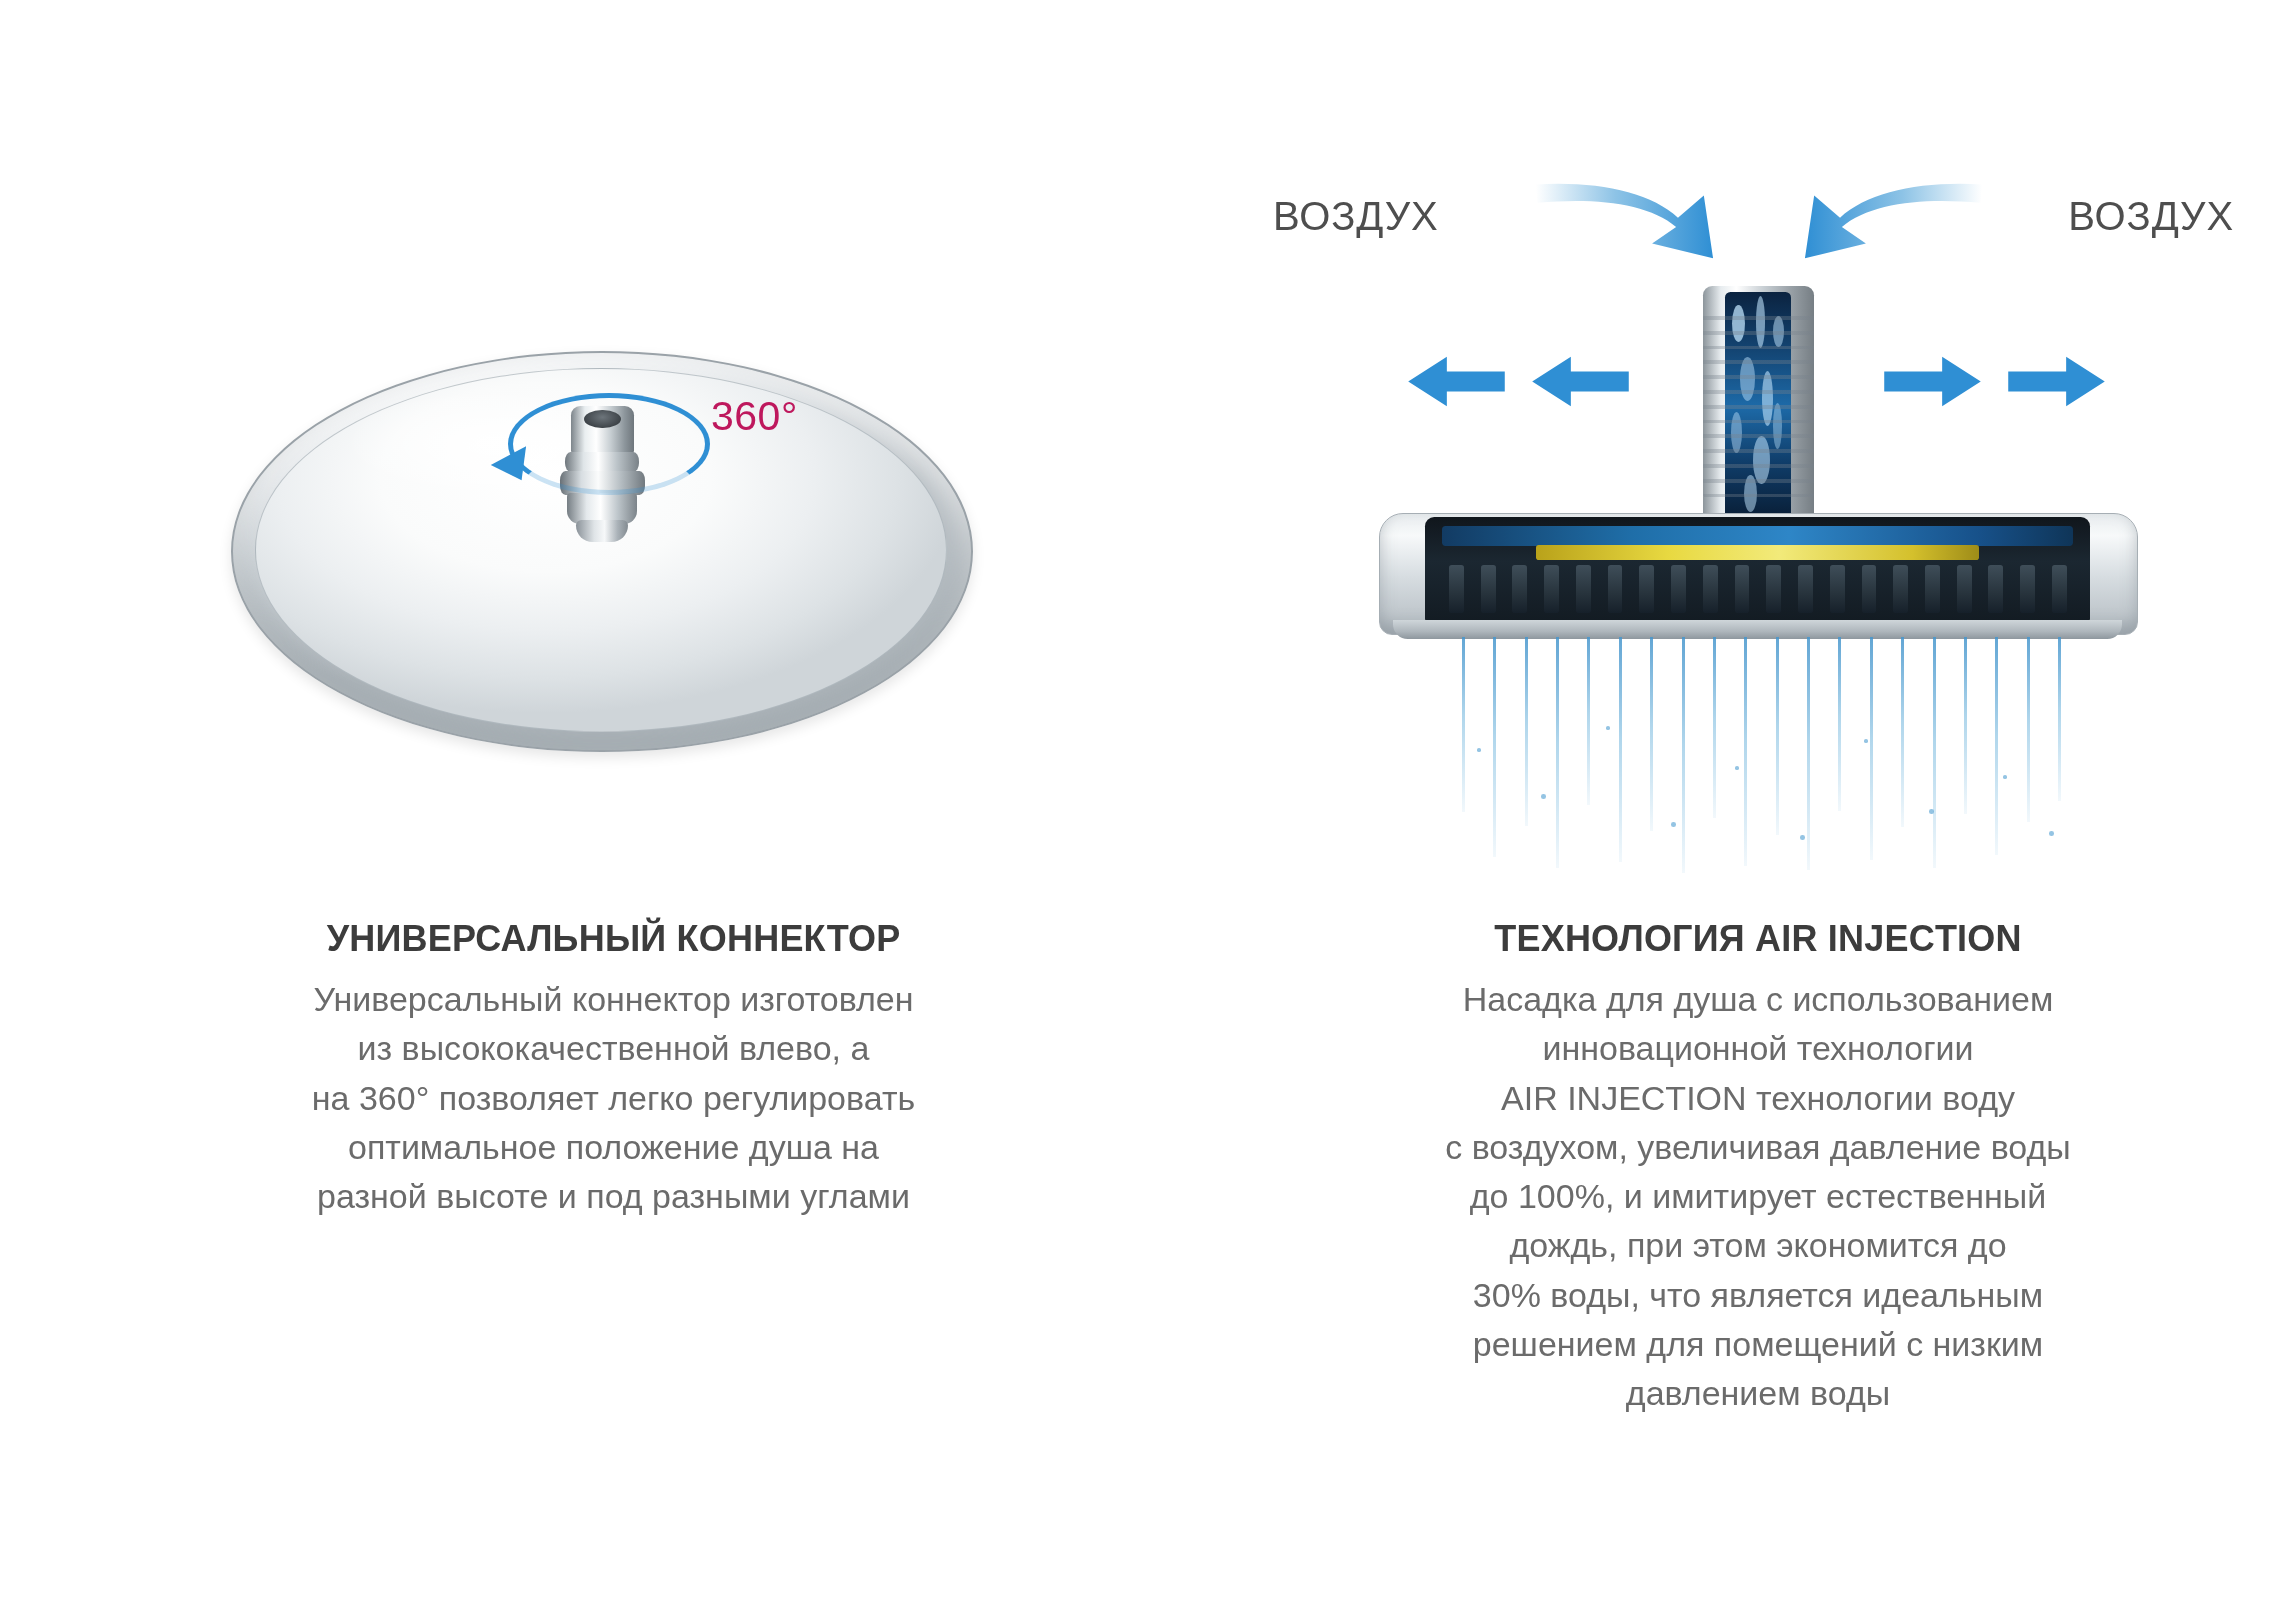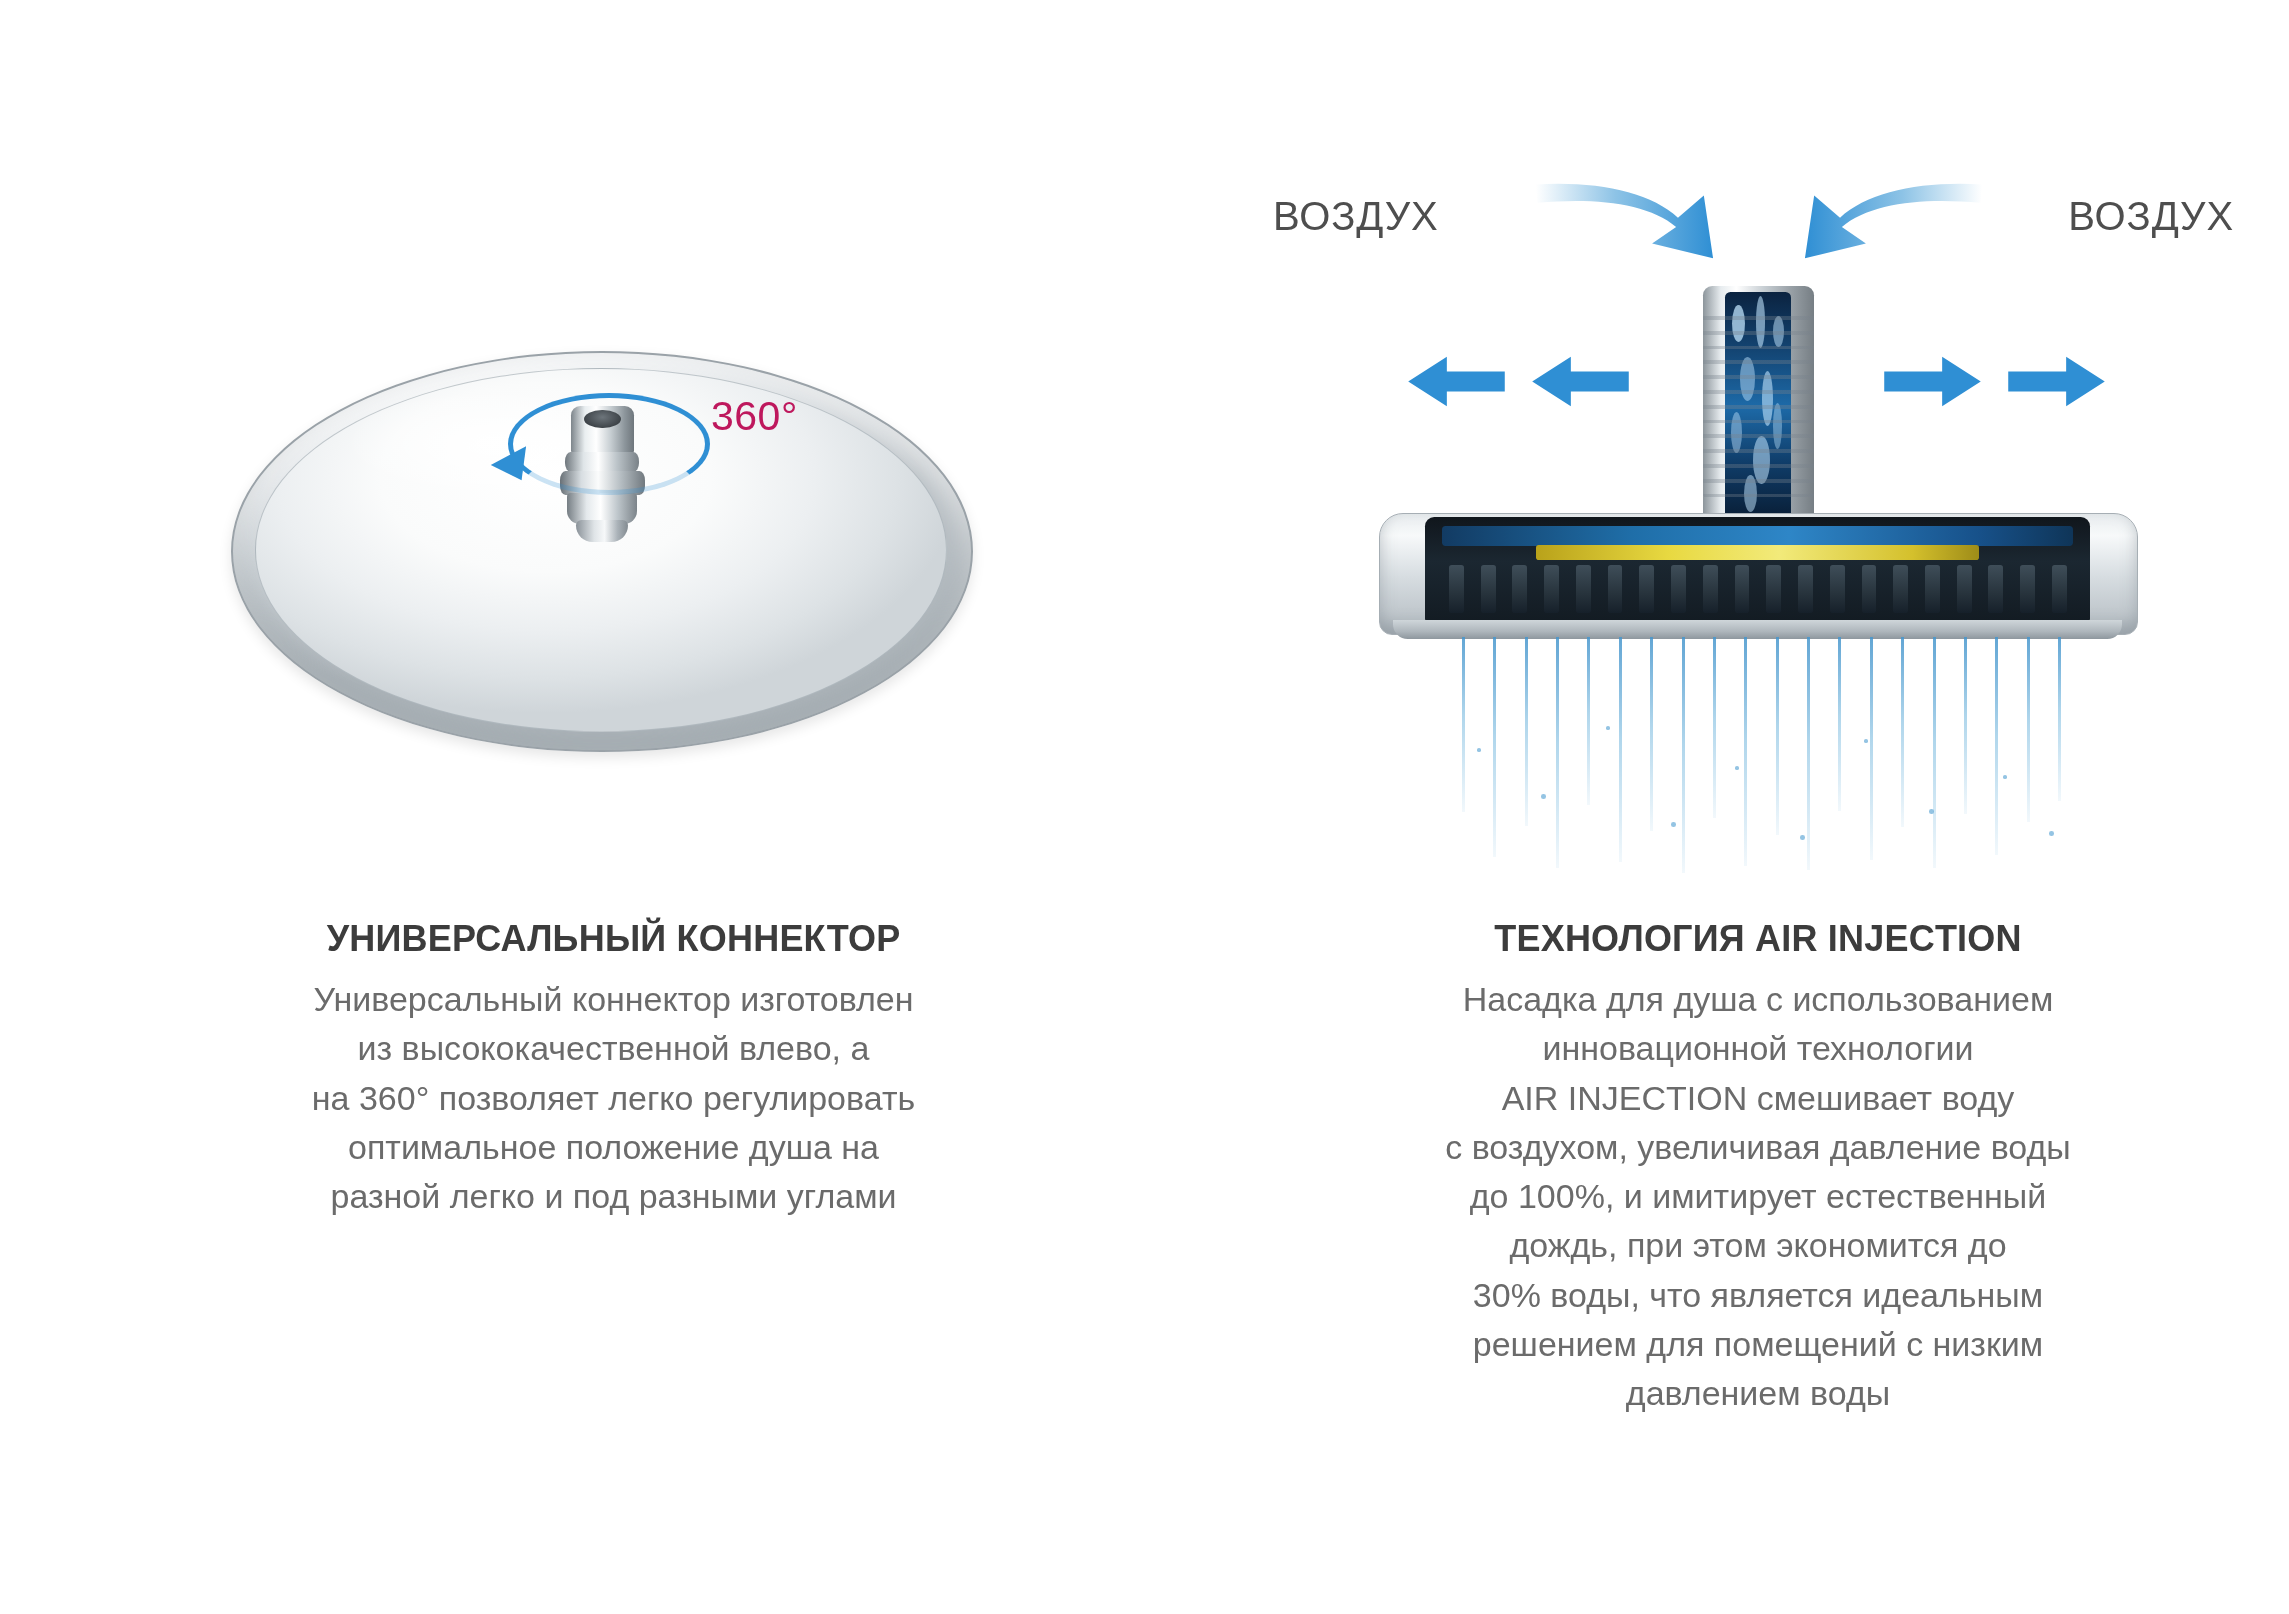--- a/index.html
+++ b/index.html
@@ -352,21 +352,21 @@
       </div>
     </div>
 
     <div class="caption-block">
       <h2 class="caption-title">УНИВЕРСАЛЬНЫЙ КОННЕКТОР</h2>
       <div class="caption-body">
         <div>Универсальный коннектор изготовлен</div>
         <div>из высококачественной влево, а</div>
         <div>на 360° позволяет легко регулировать</div>
         <div>оптимальное положение душа на</div>
-        <div>разной легко и под разными углами</div>
+        <div>разной высоте и под разными углами</div>
       </div>
     </div>
   </section>
 
   <section class="panel panel-right">
 
     <div class="figure">
       <div class="air-fig">
 
         <div class="air-label air-label-left">ВОЗДУХ</div>
@@ -496,21 +496,21 @@
         </div>
 
       </div>
     </div>
 
     <div class="caption-block">
       <h2 class="caption-title">ТЕХНОЛОГИЯ AIR INJECTION</h2>
       <div class="caption-body">
         <div>Насадка для душа с использованием</div>
         <div>инновационной технологии</div>
-        <div>AIR INJECTION смешивает воду</div>
+        <div>AIR INJECTION технологии воду</div>
         <div>с воздухом, увеличивая давление воды</div>
         <div>до 100%, и имитирует естественный</div>
         <div>дождь, при этом экономится до</div>
         <div>30% воды, что является идеальным</div>
         <div>решением для помещений с низким</div>
         <div>давлением воды</div>
       </div>
     </div>
   </section>
 

